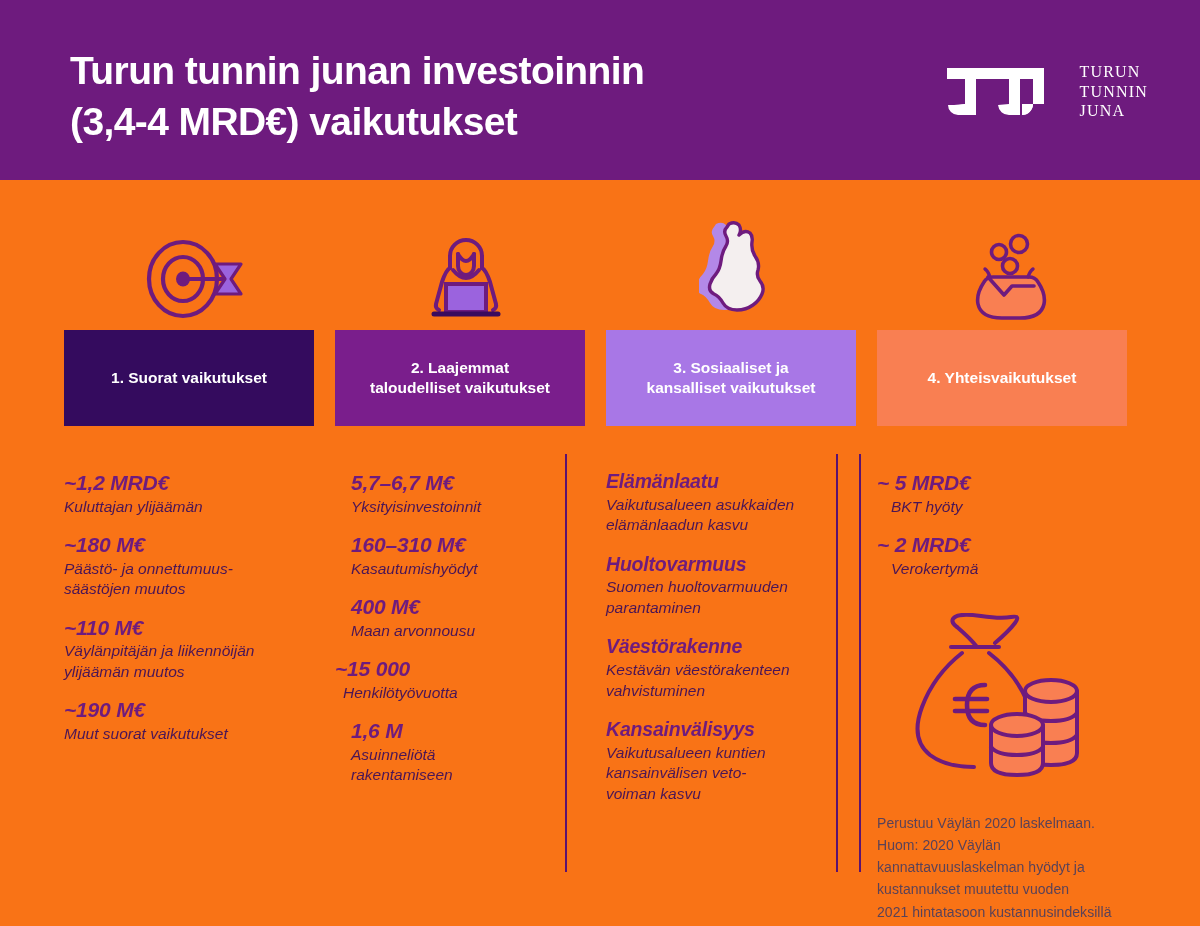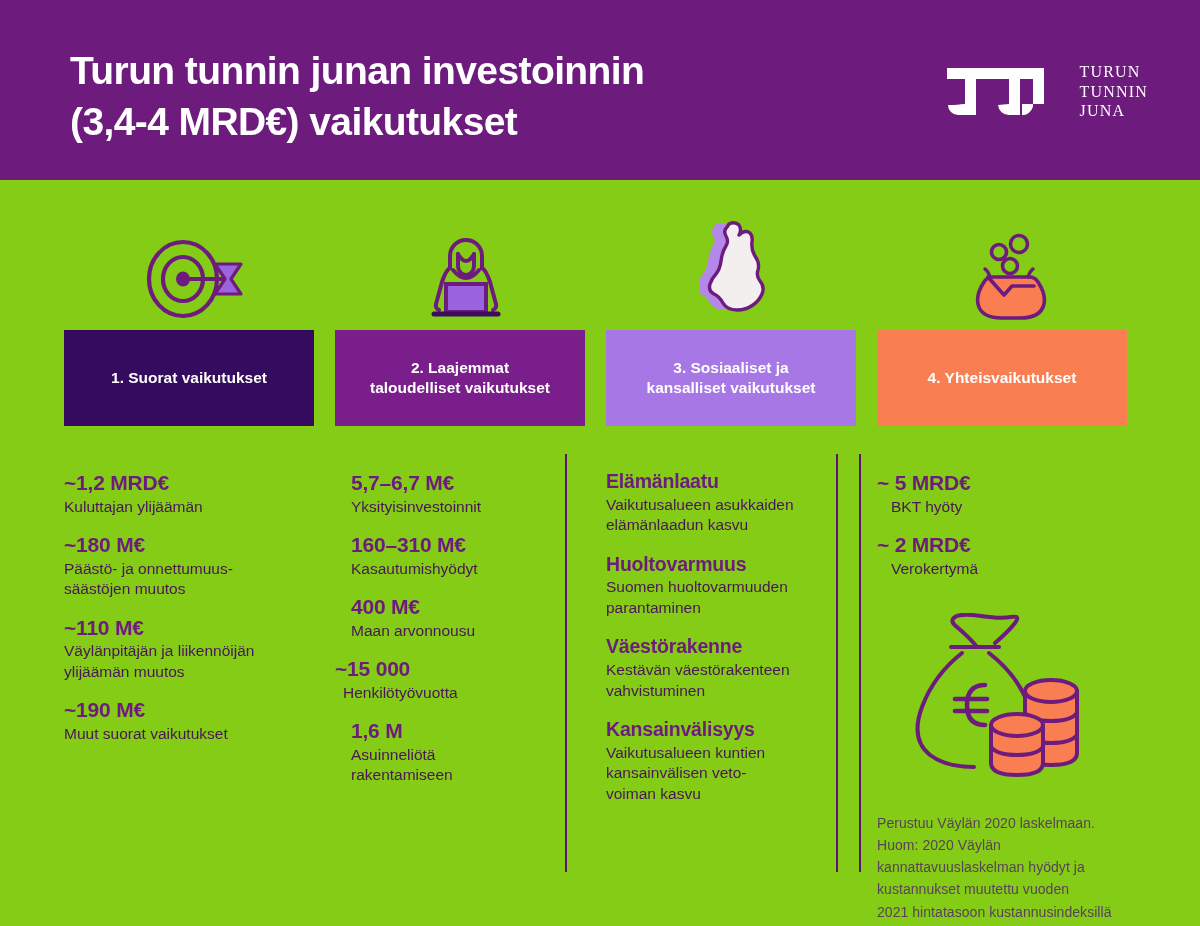--- a/index.html
+++ b/index.html
@@ -2,21 +2,21 @@
 <html><head>
 <meta charset="utf-8">
 <style>
   * { box-sizing: border-box; margin: 0; padding: 0; }
   html, body {
     width: 1200px; height: 926px;
     background: #F4EFEF;
     font-family: "Liberation Sans", sans-serif;
     overflow: hidden;
   }
-  .page { position: relative; width: 1200px; height: 926px; background: #84cc16; padding-left: 28px; }
+  .page { position: relative; width: 1200px; height: 926px; background: #f97316; padding-left: 28px; }
 
   
   .banner {
     position: absolute; left: 0; top: 0; width: 1200px; height: 180px;
     background: #6E1B7E;
   }
   .banner-title {
     position: absolute; left: 70px; top: 46px; width: 760px;
     color: #FFFFFF; font-size: 39px; font-weight: bold; line-height: 1.30;
     letter-spacing: -0.6px; white-space: pre-line;
@@ -52,21 +52,21 @@
     line-height: 1.32; padding: 0 12px; white-space: pre-line;
   }
   .body-wrap { position: relative; margin-top: 28px; width: 250px; }
   .divider {
     position: absolute; top: 0; right: 18px; width: 2px; height: 418px;
     background: #5B1270;
   }
   .col-4 .divider { right: auto; left: -18px; }
 
   .entries { padding-top: 16px; }
-  .entry { margin-bottom: 15px; }
+  .entry { margin-bottom: 15px; font-style: italic; }
   .entry:last-child { margin-bottom: 0; }
   .entry .big {
     color: #6E1B7E; font-size: 21px; font-weight: bold; line-height: 1.22;
     letter-spacing: -0.2px;
   }
   .entry .sub {
     color: #4A1556; font-size: 15.5px; line-height: 1.32; margin-top: 1px;
     white-space: pre-line;
   }
   .col-3 .entry .big { font-size: 19.5px; }

